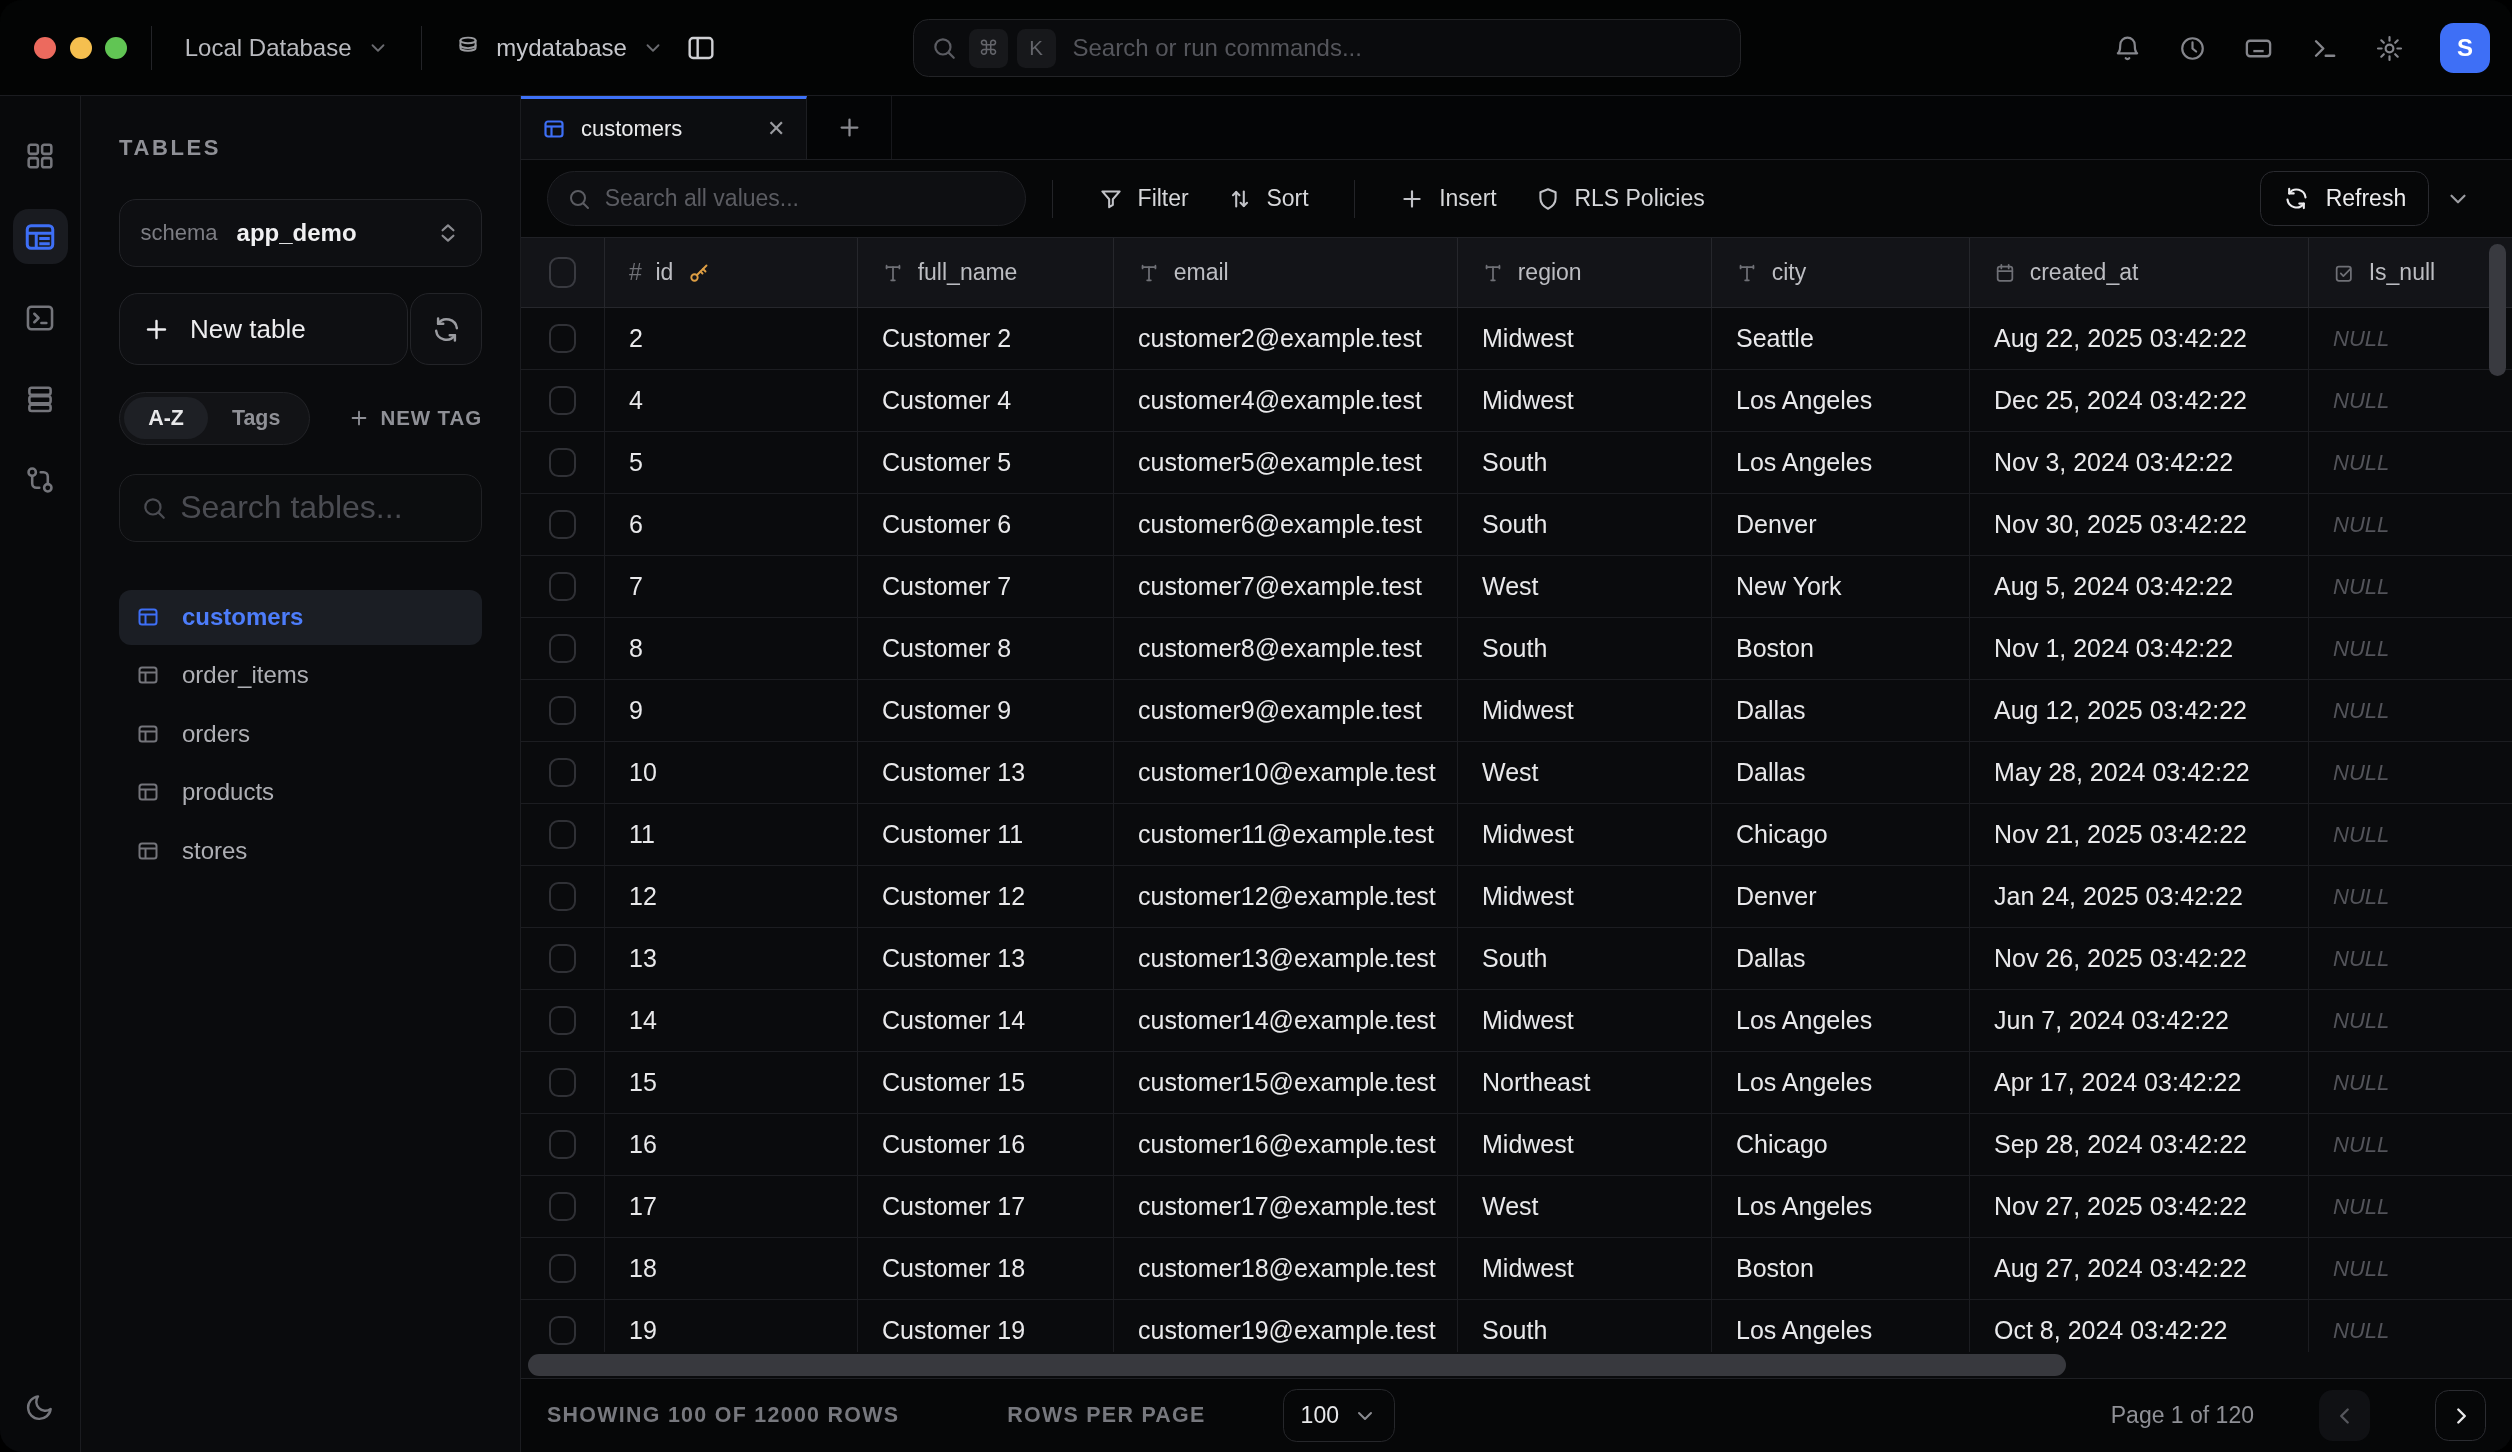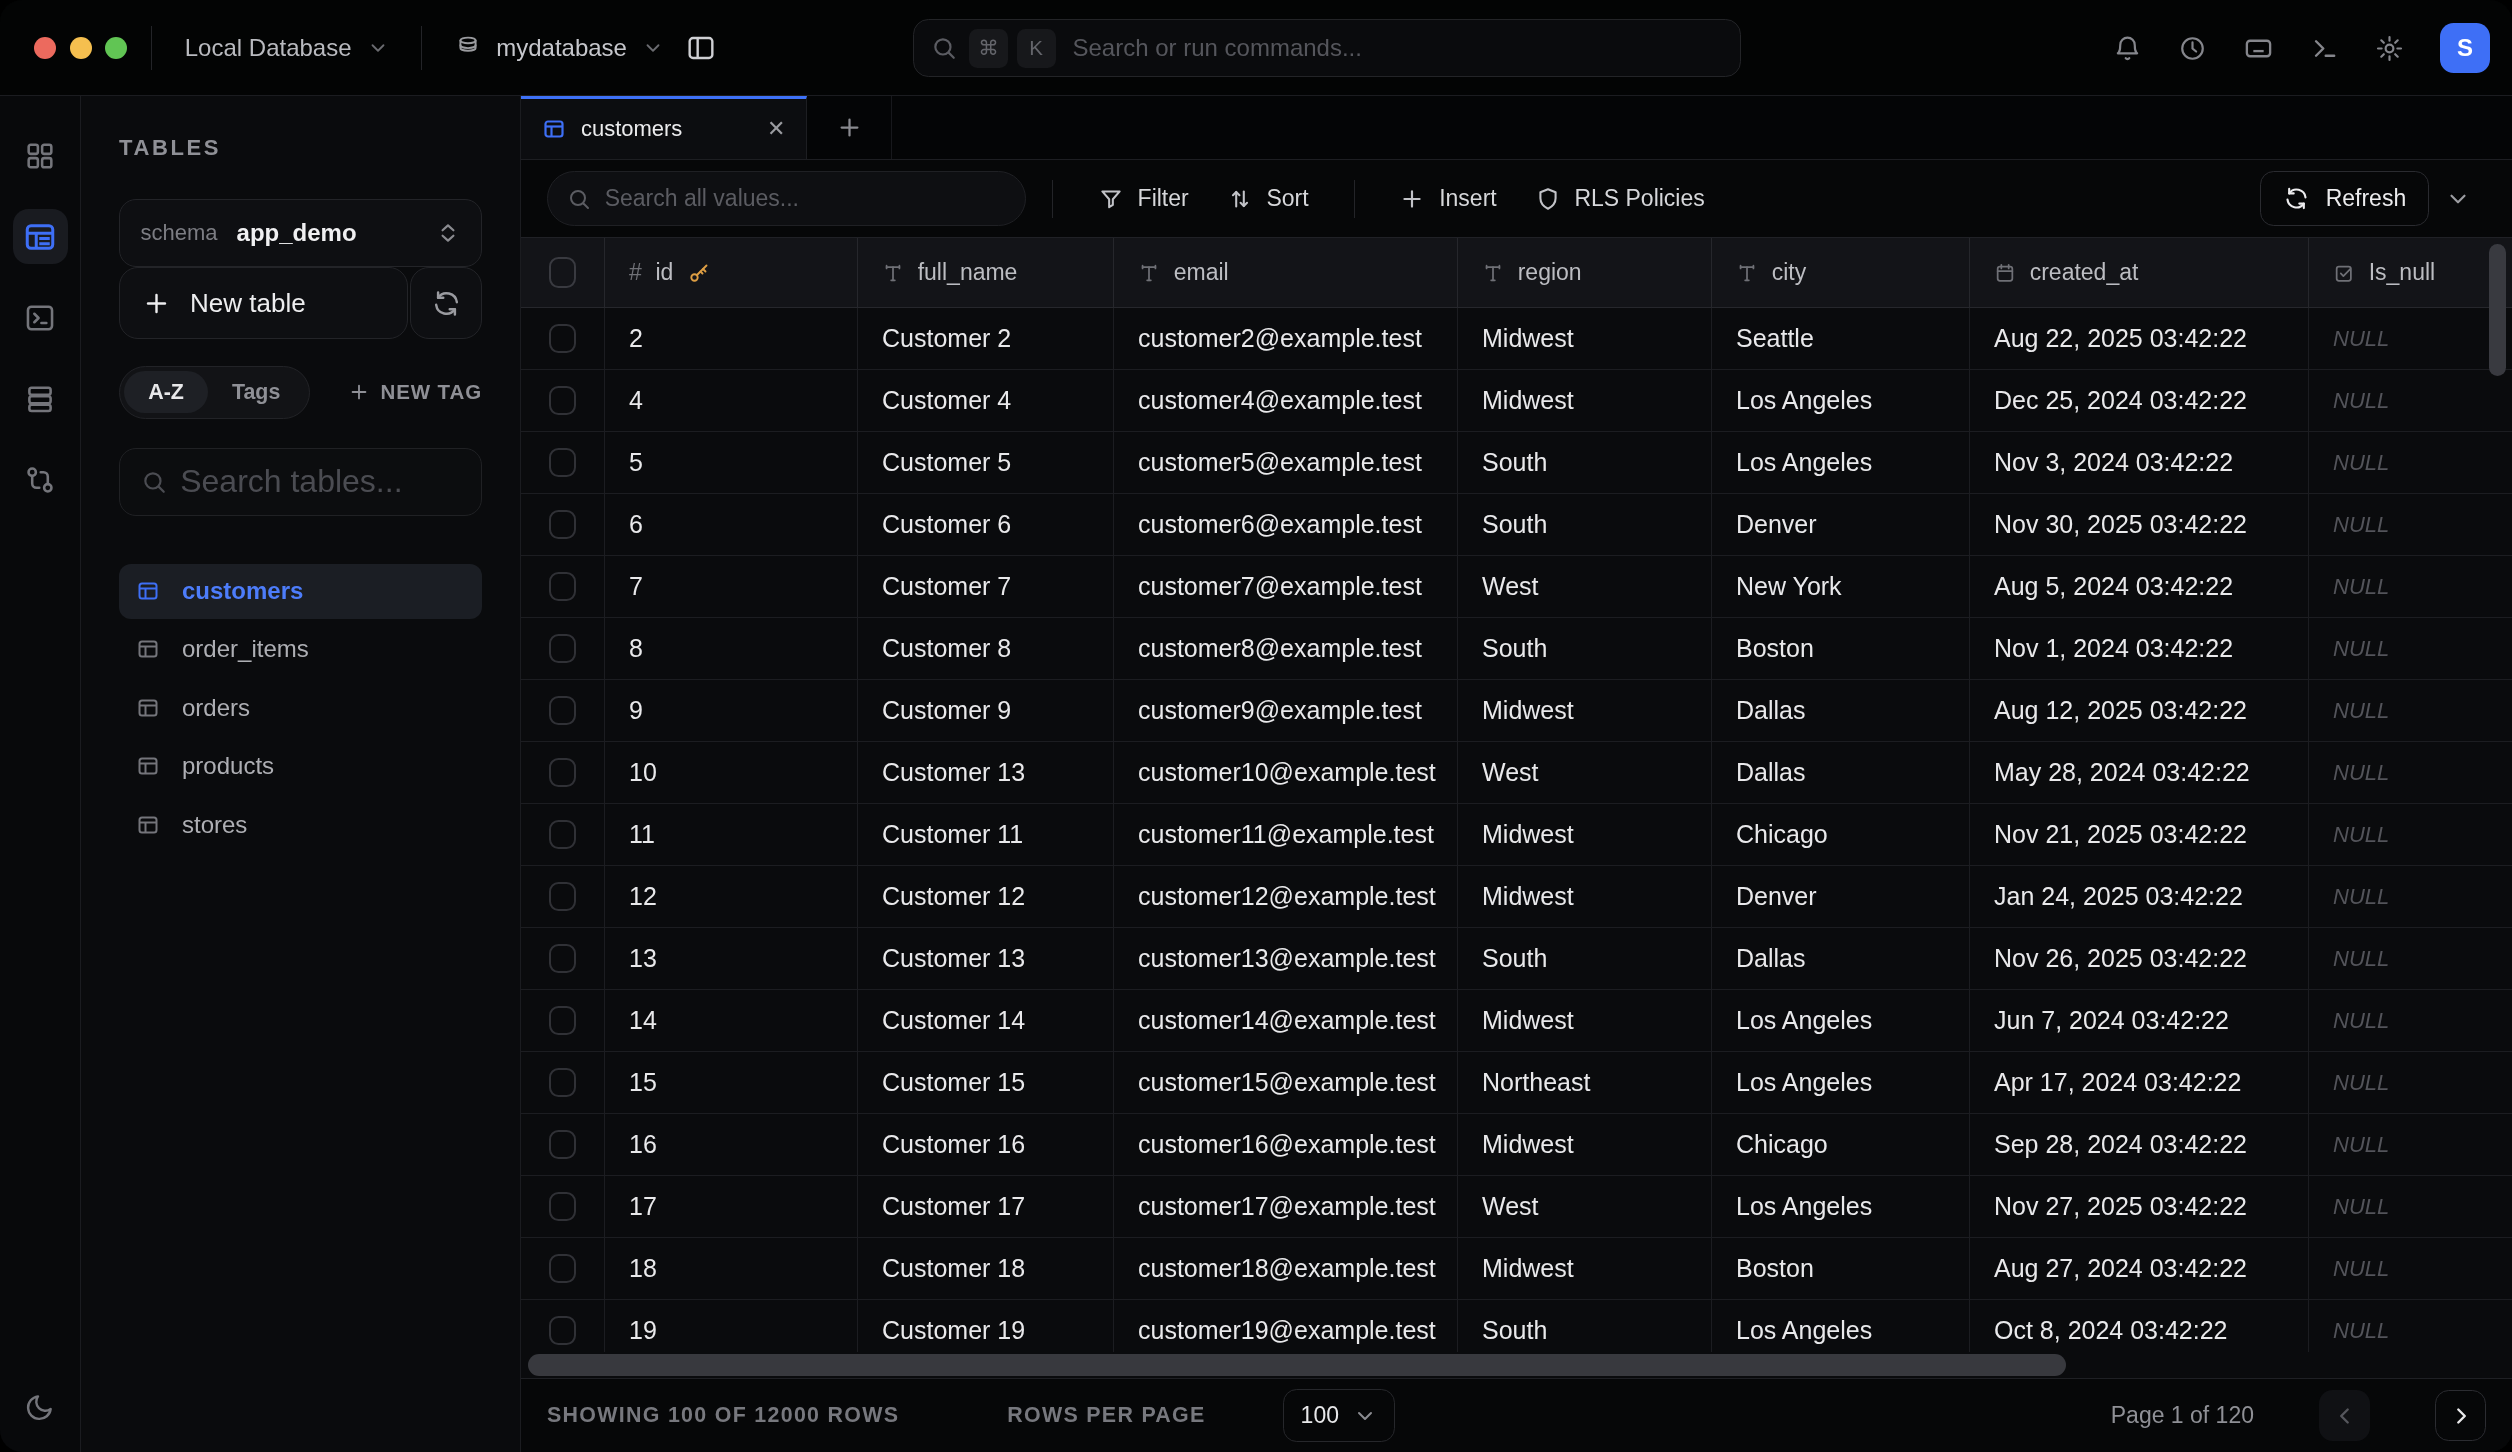--- a/index.html
+++ b/index.html
@@ -37,21 +37,21 @@
   .rail-spacer { flex:1; }
   .rail-moon { margin-bottom:29px; color:#74757b; }
 
   
   .sidebar { flex:0 0 440px; background:#0a0b0d; border-right:0.9px solid #1b1c20; padding:39px 38px 0 38px; display:flex; flex-direction:column; }
   .sb-title { color:#8f9096; font-size:22px; font-weight:700; letter-spacing:2.6px; }
   .schema-select { margin-top:38px; height:68px; border:1.3px solid #232428; background:#0e0f12; border-radius:17px; display:flex; align-items:center; padding:0 20.5px; }
   .schema-select .lbl { color:#7c7d83; font-size:22px; margin-right:19px; }
   .schema-select .val { color:#f0f0f2; font-size:24px; font-weight:700; }
   .schema-select .updown { margin-left:auto; color:#8a8b90; }
-  .sb-row { display:flex; gap:2px; }
+  .sb-row { display:flex; gap:2px; margin-top:26px; }
   .newtable-btn { flex:1; height:72px; border:1.3px solid #232428; background:#0e0f12; border-radius:19px; display:flex; align-items:center; padding:0 22px; gap:19px; color:#ededef; font-size:26px; }
   .refresh-sq { width:72px; height:72px; border:1.3px solid #232428; background:#0e0f12; border-radius:19px; display:flex; align-items:center; justify-content:center; color:#9a9ba0; }
   .seg-row { display:flex; align-items:center; margin-top:27px; }
   .segmented { display:flex; background:#121316; border:1.3px solid #222327; border-radius:854px; padding:4.3px; }
   .seg { padding:8.5px 24px; border-radius:854px; font-size:21.4px; color:#8f9096; font-weight:700; }
   .seg.active { background:#1e2025; color:#e8e8ea; }
   .newtag { margin-left:auto; display:flex; align-items:center; gap:10.3px; color:#8f9096; font-size:20.5px; font-weight:700; letter-spacing:0.9px; }
   .sb-search { margin-top:29px; height:68px; border:1.3px solid #202124; background:#0c0d0f; border-radius:17px; display:flex; align-items:center; padding:0 20.5px; gap:13.7px; }
   .sb-search .mag { color:#4b4c52; }
   .sb-search .ph { color:#4b4c52; font-size:32px; }

